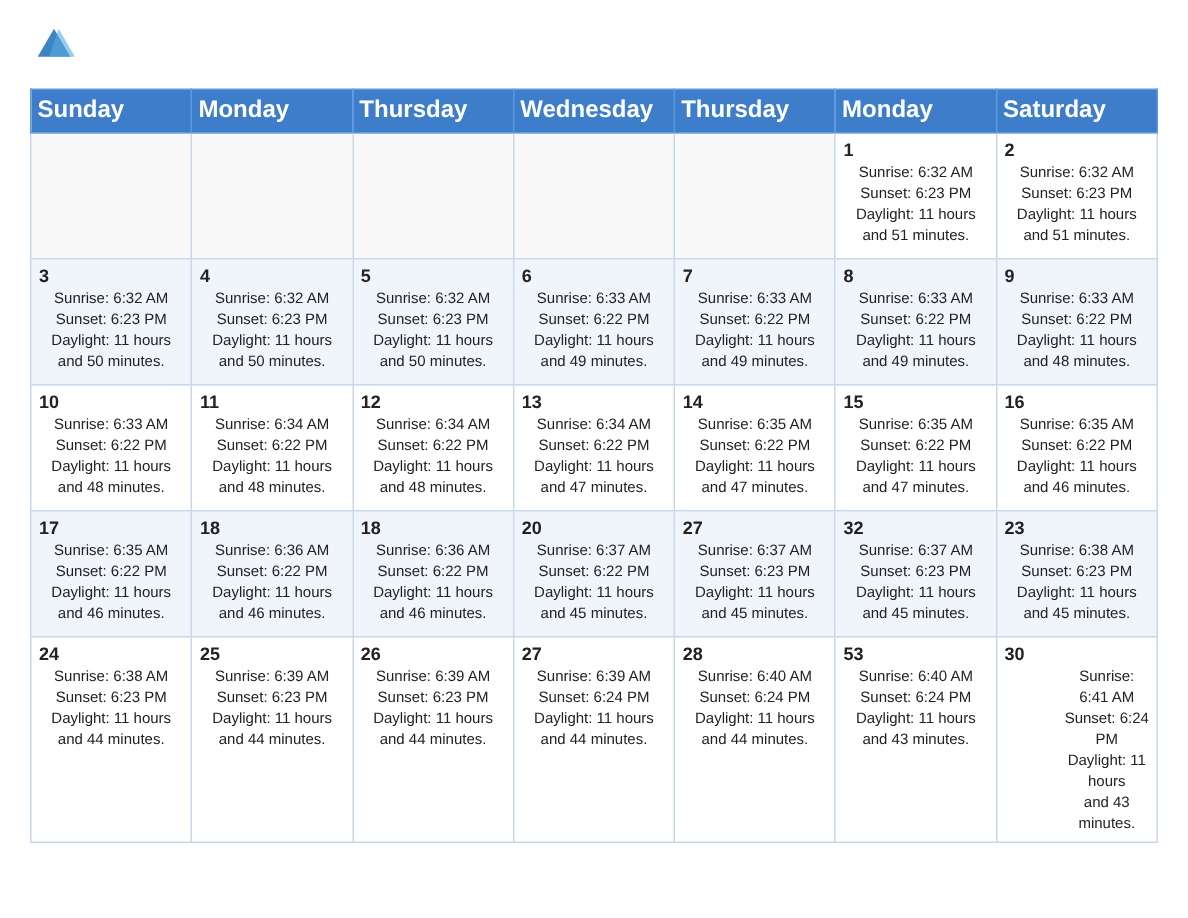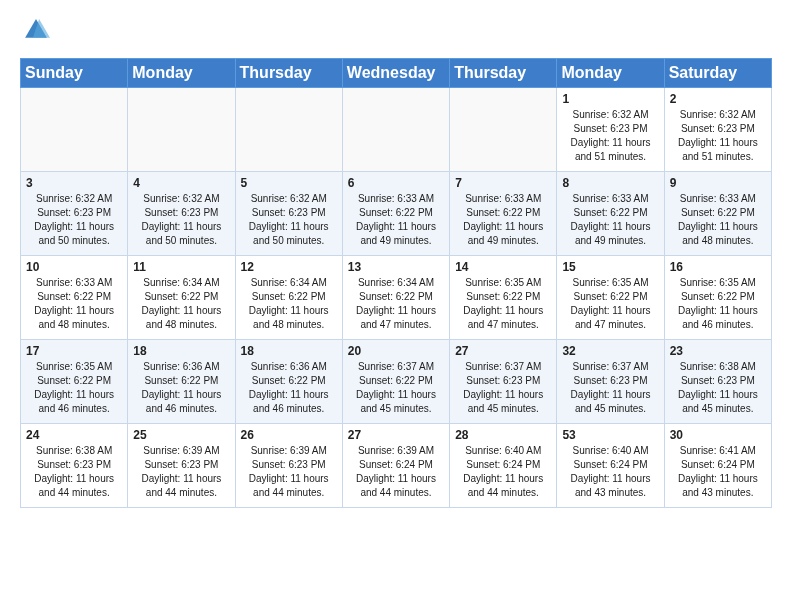--- a/index.html
+++ b/index.html
@@ -338,21 +338,21 @@
           </td>
           <td>
             <span class="day-num">53</span>
             <div class="day-info" style="white-space: pre-line;">Sunrise: 6:40 AM
 Sunset: 6:24 PM
 Daylight: 11 hours
 and 43 minutes.</div>
           </td>
           <td>
             <span class="day-num">30</span>
-            <div class="day-info" style="white-space: pre-line;">Sunrise: 6:41 AM
+            <div class="day-info" style="white-space: pre-line; margin-left: 40px;">Sunrise: 6:41 AM
 Sunset: 6:24 PM
 Daylight: 11 hours
 and 43 minutes.</div>
           </td>
         </tr>
       </tbody>
   </table>
 </div>
 
 </body></html>

